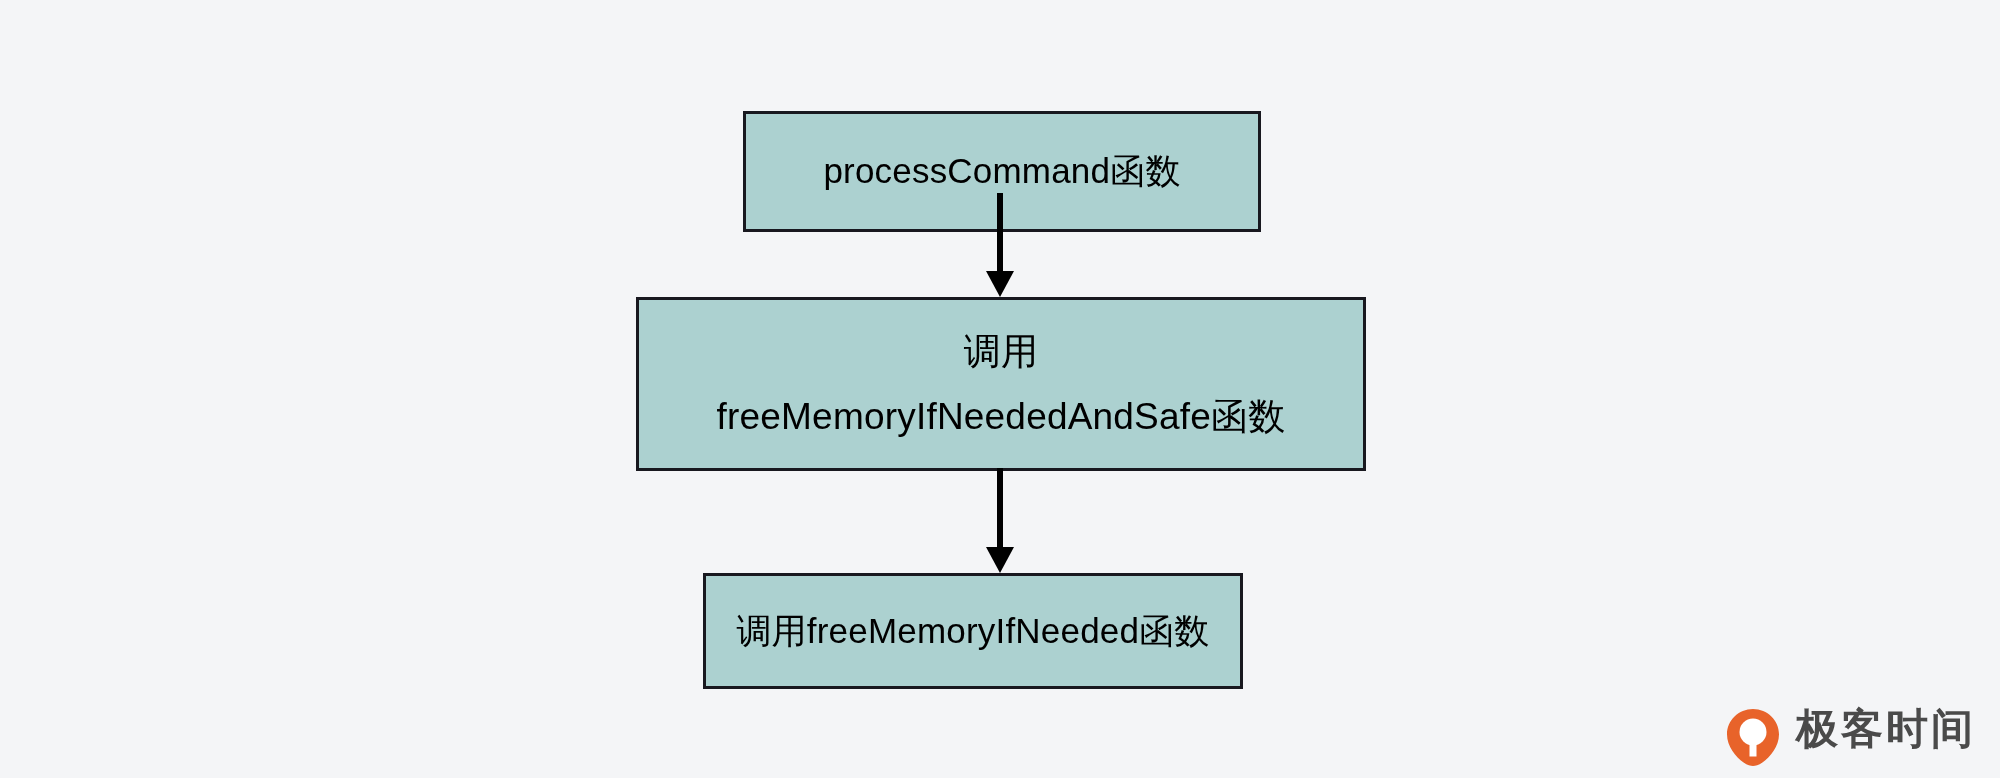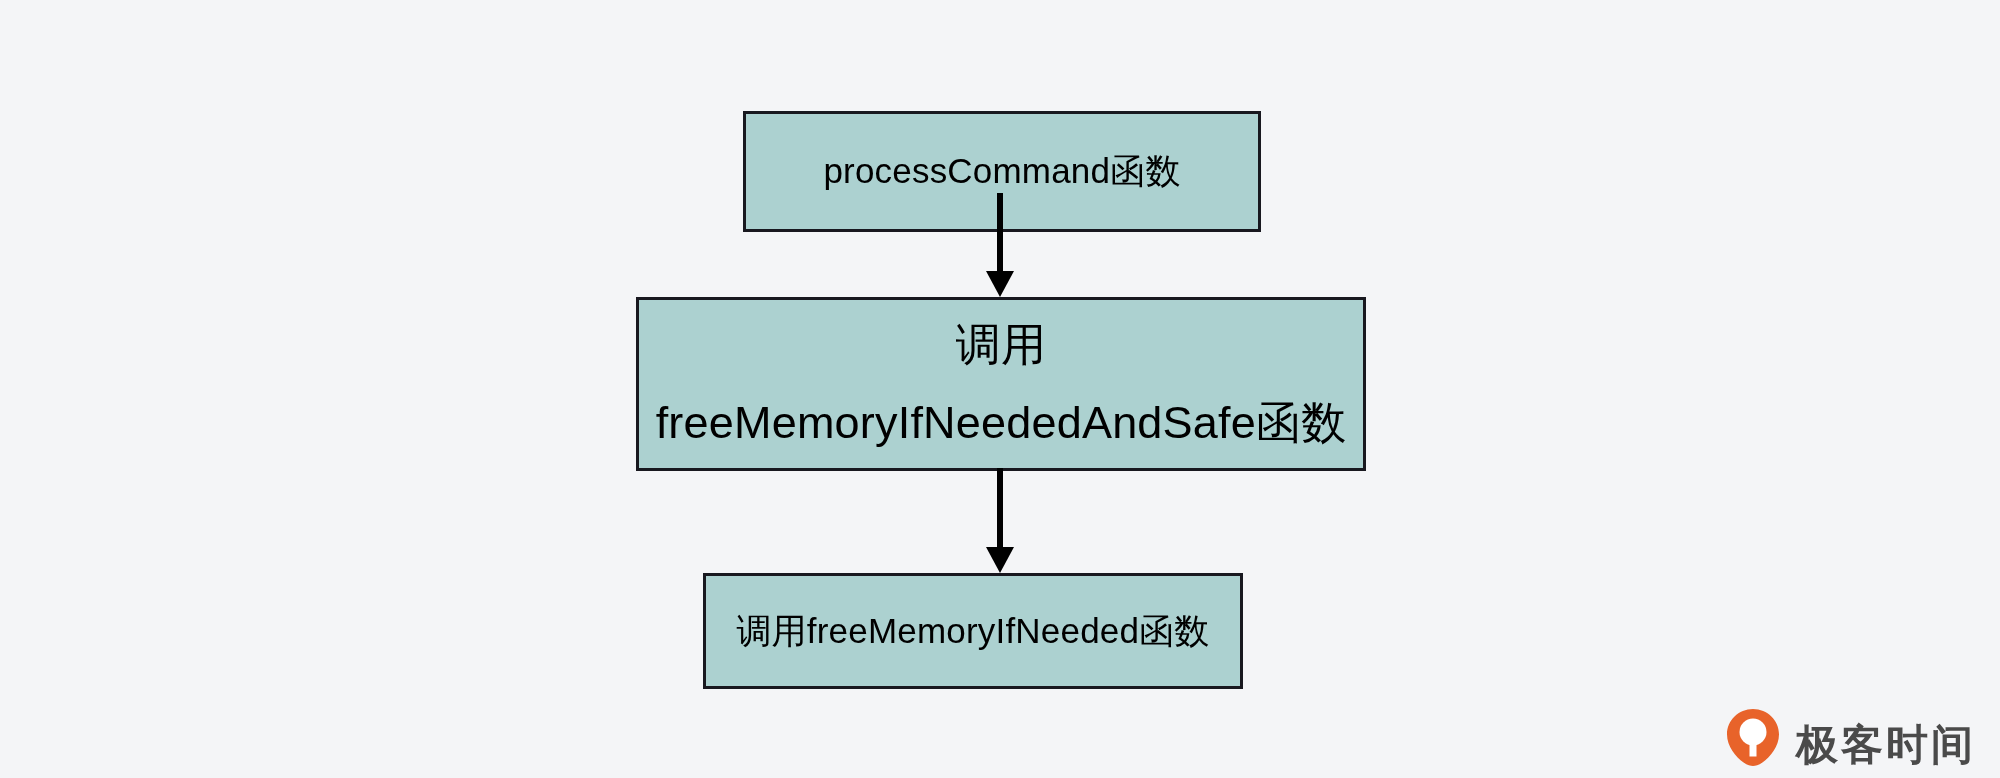--- a/index.html
+++ b/index.html
@@ -49,21 +49,21 @@
     width: 518px;
     height: 121px;
     font-size: 35px;
     margin-top: 36px;
   }
   #node-2 {
     left: 636px;
     top: 297px;
     width: 730px;
     height: 174px;
-    font-size: 45px;
+    font-size: 37px;
   }
   #node-2 .line + .line {
     margin-top: 8px;
   }
   #node-3 {
     left: 703px;
     top: 573px;
     width: 540px;
     height: 116px;
     font-size: 35px;
@@ -105,21 +105,21 @@
   }
   #connector-2 .stem { height: 83px; }
   #connector-2 .head { top: 79px; }
 
   
   #watermark {
     position: absolute;
     right: 24px;
     bottom: 12px;
     display: flex;
-    align-items: flex-end;
+    align-items: flex-start;
     gap: 16px;
   }
   #watermark .logo-mark {
     width: 54px;
     height: 58px;
     flex: 0 0 auto;
   }
   #watermark .logo-text {
     font-size: 42px;
     font-weight: 700;

